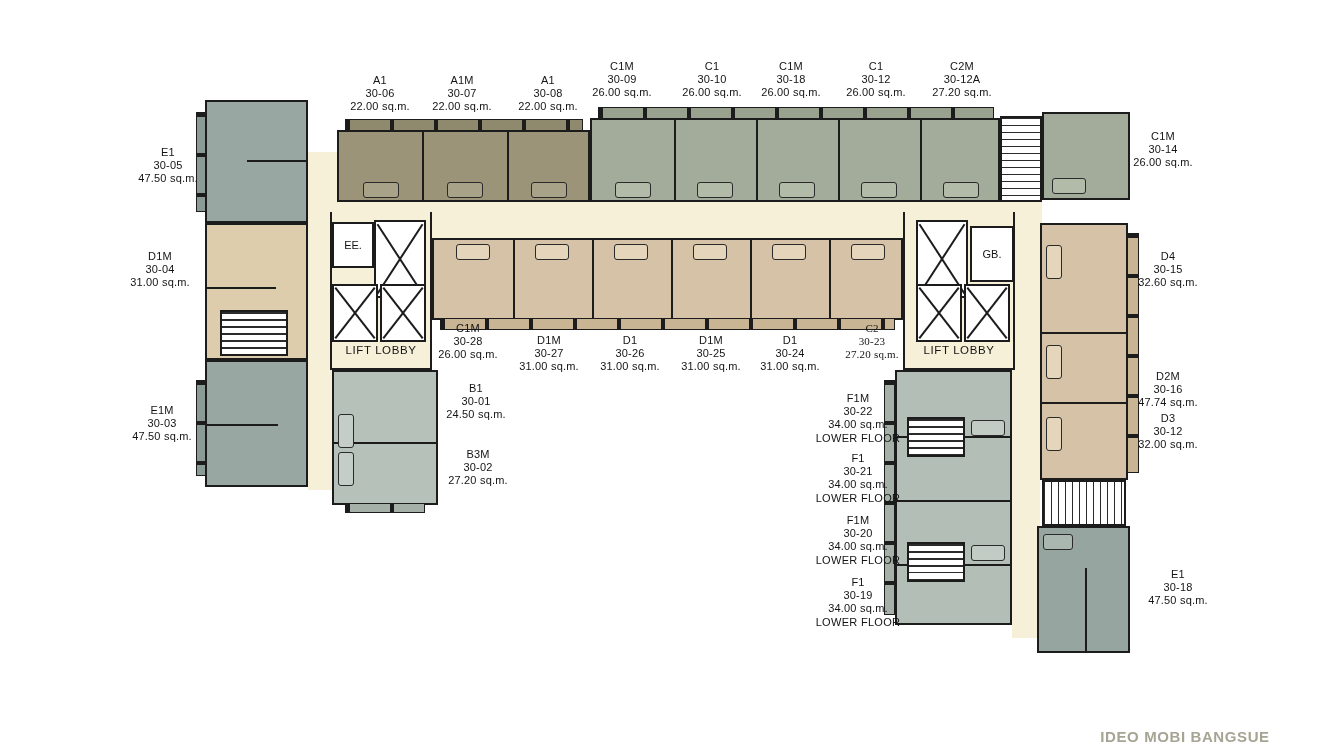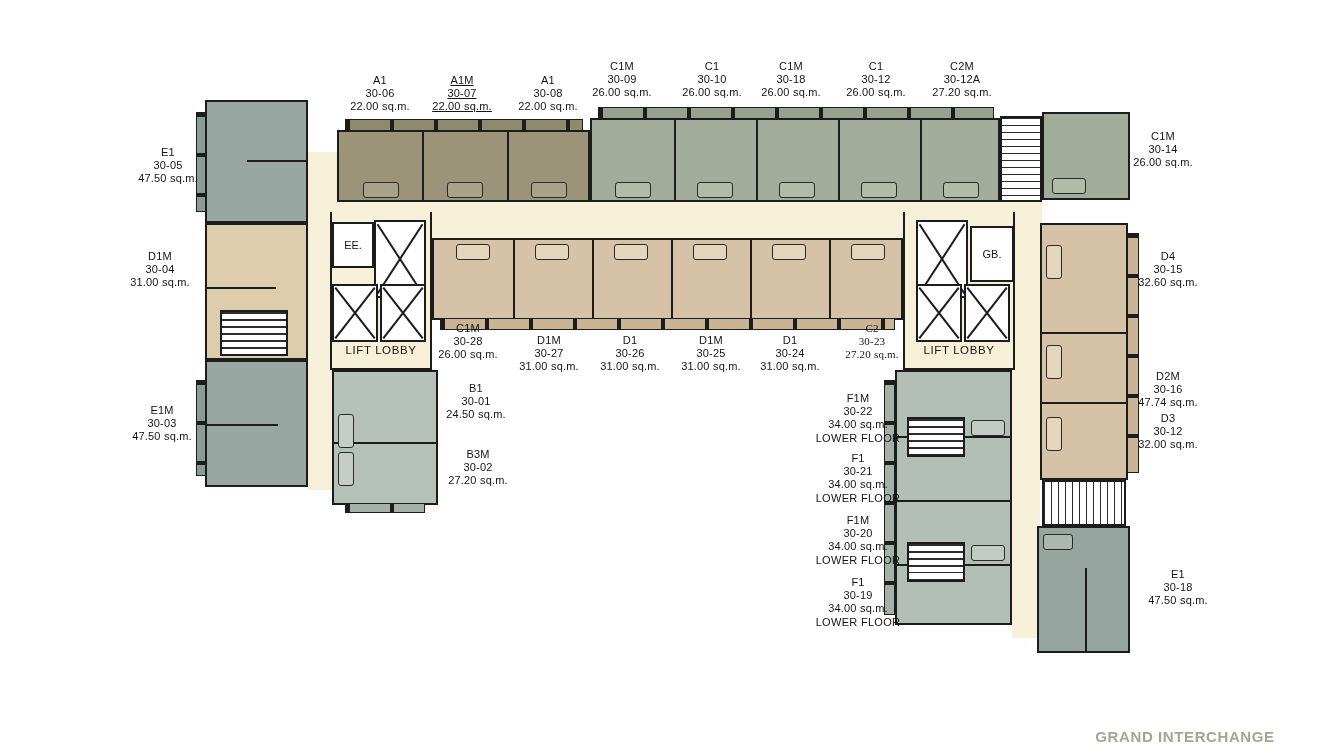--- a/index.html
+++ b/index.html
@@ -181,21 +181,21 @@
     <div class="stair-h" style="left:10px;top:170px;width:58px;height:40px;"></div>
     <div class="pod" style="left:74px;top:48px;width:34px;height:16px;background:#c2ccc4;"></div>
     <div class="pod" style="left:74px;top:173px;width:34px;height:16px;background:#c2ccc4;"></div>
   </div>
 
   <div class="unit-label" style="left:335px;top:74px;">
     <div>A1</div>
       <div>30-06</div>
       <div>22.00 sq.m.</div>
   </div>
-  <div class="unit-label" style="left:417px;top:74px;text-decoration:underline;">
+  <div class="unit-label" style="left:417px;top:74px;">
     <div>A1M</div>
       <div>30-07</div>
       <div>22.00 sq.m.</div>
   </div>
   <div class="unit-label" style="left:503px;top:74px;">
     <div>A1</div>
       <div>30-08</div>
       <div>22.00 sq.m.</div>
   </div>
   <div class="unit-label" style="left:577px;top:60px;">
@@ -322,16 +322,17 @@
       <div>30-12</div>
       <div>32.00 sq.m.</div>
   </div>
   <div class="unit-label" style="left:1133px;top:568px;">
     <div>E1</div>
       <div>30-18</div>
       <div>47.50 sq.m.</div>
   </div>
 
   <div class="title">
+    <div>IDEO MOBI BANGSUE</div>
     <div>GRAND INTERCHANGE</div>
   </div>
 
 </div>
 
 </body></html>

